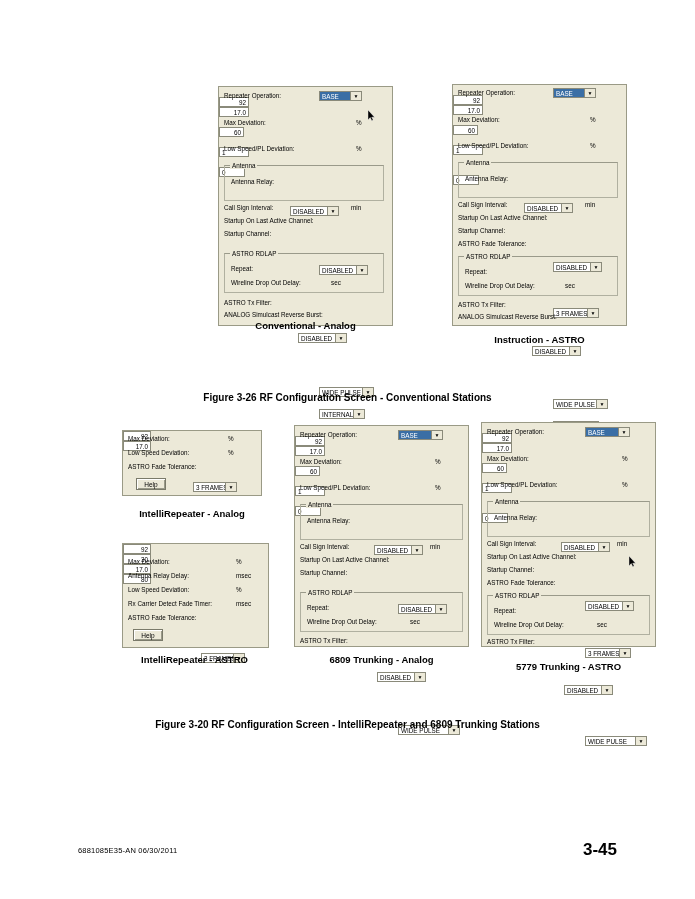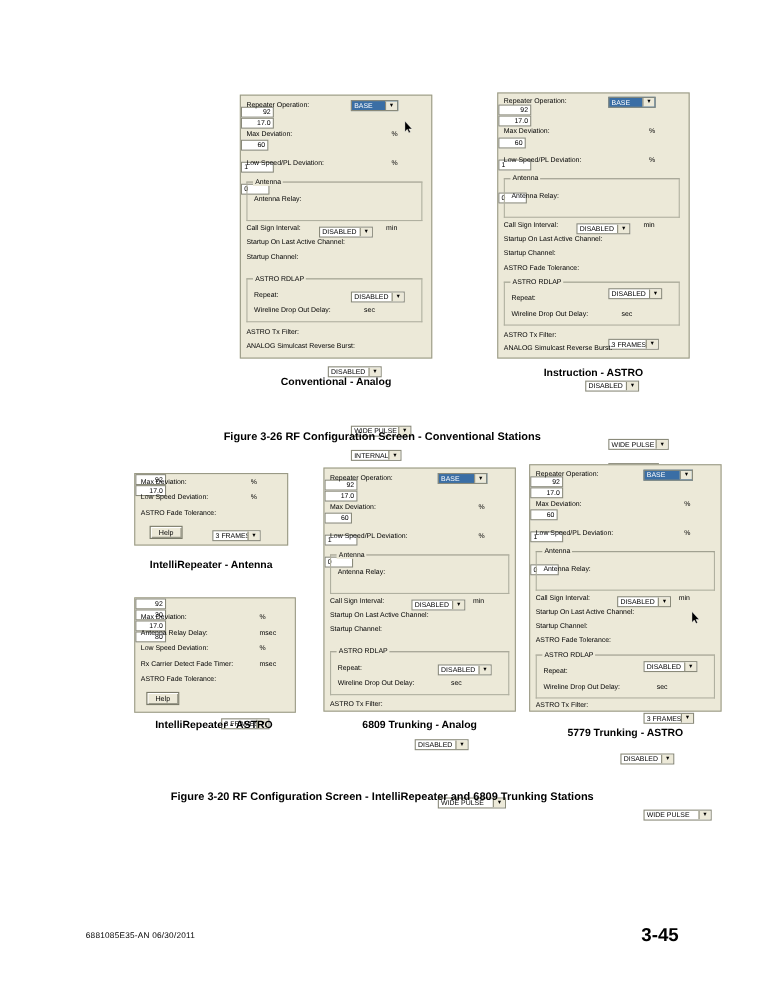--- a/index.html
+++ b/index.html
@@ -230,21 +230,21 @@
     <div class="combo" style="left:100px;top:222px;width:46px;">
       <span>INTERNAL</span>
       <span class="arrow">▼</span>
     </div>
   </div>
 
   <svg class="cursor" style="left:368px;top:110px;" viewBox="0 0 7 11">
     <polygon points="0,0 0,10 2.2,7.6 3.8,10.8 5.2,10.1 3.7,7.2 6.6,7.2" fill="#000" stroke="#fff" stroke-width="0.4"></polygon>
   </svg>
 
-  <div class="panel-label" style="left:218px;top:342px;width:175px;">Conventional - Analog</div>
+  <div class="panel-label" style="left:218px;top:320px;width:175px;">Conventional - Analog</div>
 
   <div class="dlg" style="left:452px;top:84px;width:175px;height:242px;">
 
     <div class="row" style="left:5px;top:4px;">
       <span class="lbl">Repeater Operation:</span>
     </div>
     <div class="combo sel" style="left:100px;top:3px;width:43px;">
       <span>BASE</span>
       <span class="arrow">▼</span>
     </div>
@@ -369,21 +369,21 @@
     <div class="combo" style="left:70px;top:31px;width:44px;">
       <span>3 FRAMES</span>
       <span class="arrow">▼</span>
     </div>
 
     <div class="btn" style="left:13px;top:47px;width:30px;height:12px;">
       <span>Help</span>
     </div>
   </div>
 
-  <div class="panel-label" style="left:112px;top:508px;width:160px;">IntelliRepeater - Antenna</div>
+  <div class="panel-label" style="left:112px;top:508px;width:160px;">IntelliRepeater - Analog</div>
 
   <div class="dlg" style="left:122px;top:543px;width:147px;height:105px;">
     <div class="row" style="left:5px;top:14px;">
       <span class="lbl">Max Deviation:</span>
     </div>
     <div class="fld right" style="left:78px;top:13px;width:28px;">
       <span>92</span>
     </div>
     <span class="row unit" style="left:110px;top:14px;">%</span>
 

